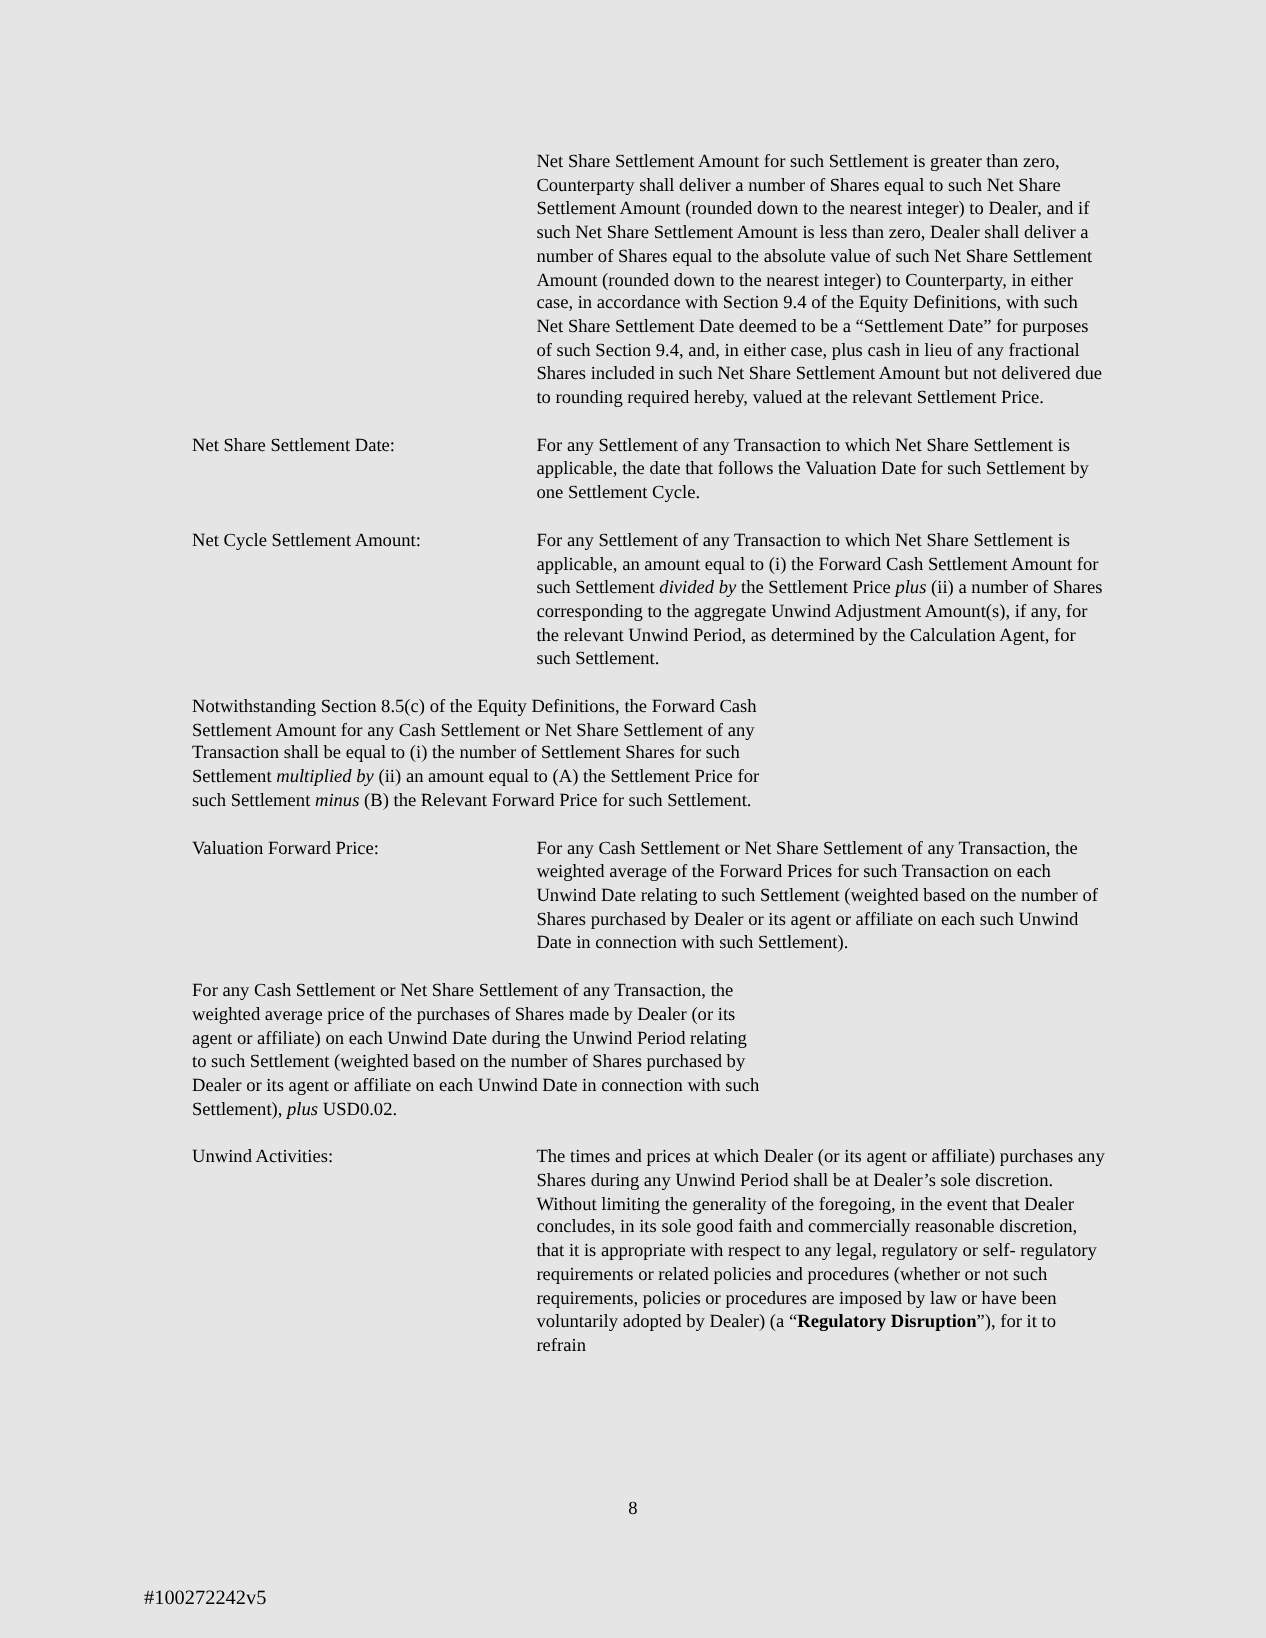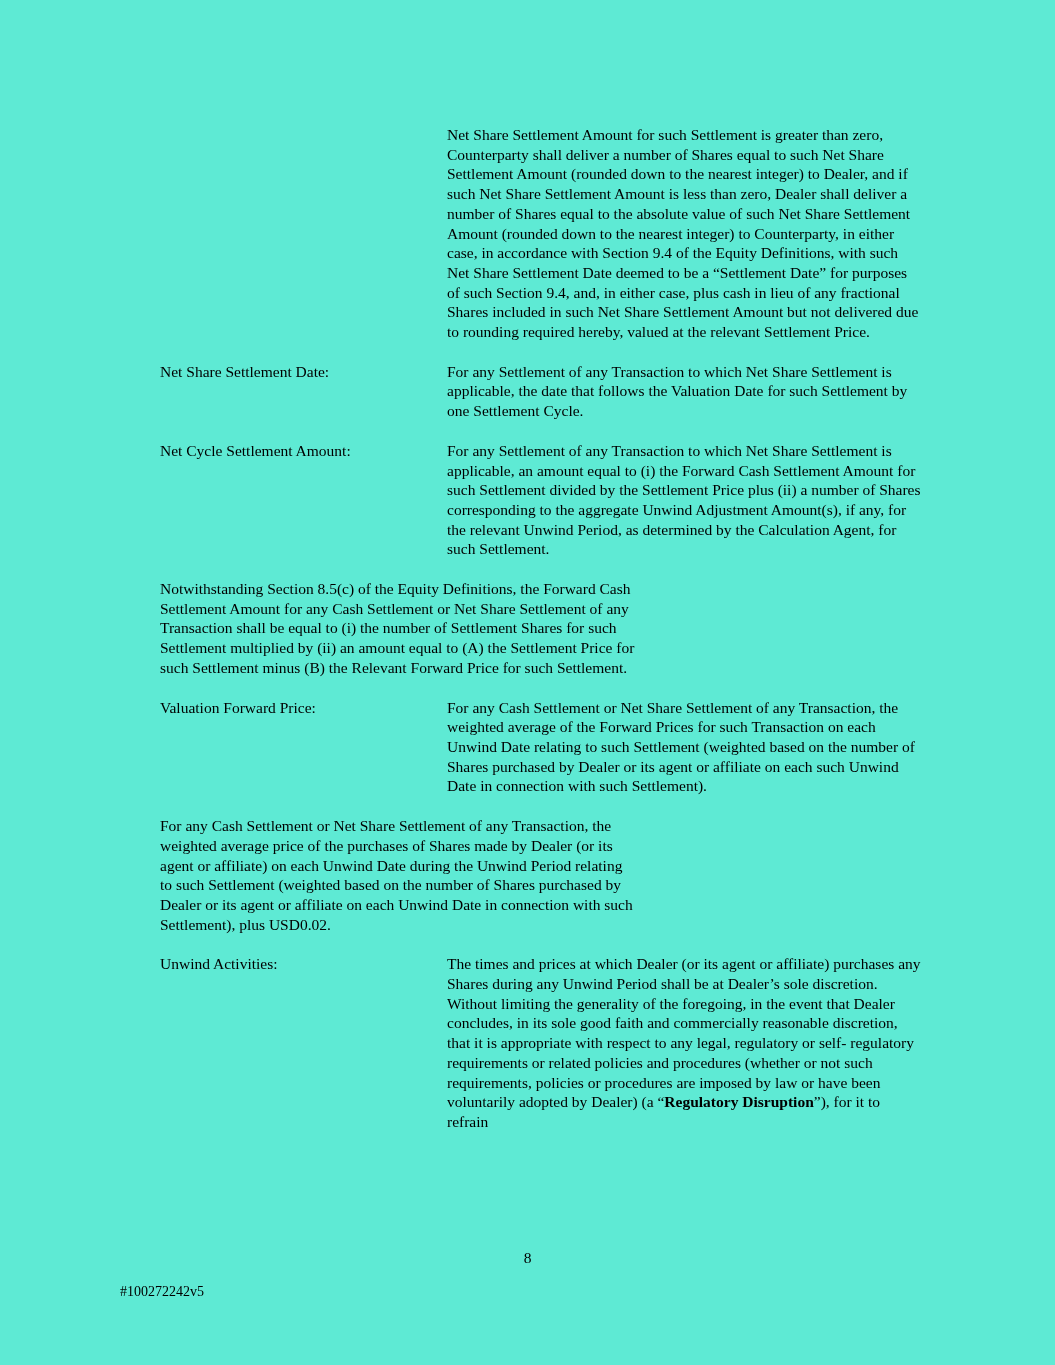--- a/index.html
+++ b/index.html
@@ -4,21 +4,21 @@
 <style>
   html, body {
     margin: 0;
     padding: 0;
     background: #ffffff;
   }
   .page {
     position: relative;
     width: 1055px;
     height: 1365px;
-    background: #5eead4;
+    background: #e5e5e5;
     color: #000000;
     font-family: "Liberation Serif", "DejaVu Serif", serif;
     font-size: 15.5px;
     line-height: 19.7px;
     overflow: hidden;
   }
   .content {
     position: absolute;
     left: 160px;
     top: 125px;
@@ -37,34 +37,34 @@
   .term {
     flex: 0 0 287px;
     width: 287px;
     padding-right: 10px;
     box-sizing: border-box;
   }
   .def {
     width: 475px;
     white-space: pre-wrap;
   }
-  .i { }
+  .i { font-style: italic; }
   .b { font-weight: bold; }
   .page-number {
     position: absolute;
     top: 1248px;
     left: 0;
     width: 1055px;
     text-align: center;
   }
   .footer-id {
     position: absolute;
     left: 120px;
-    top: 1284px;
-    font-size: 14px;
+    top: 1324px;
+    font-size: 17px;
     line-height: 15px;
   }
 </style>
 </head>
 <body>
 
 <div class="page">
   <div class="content">
     <div class="continuation"><span>Net Share Settlement Amount for such Settlement is greater than zero, Counterparty shall deliver a number of Shares equal to such Net Share Settlement Amount (rounded down to the nearest integer) to Dealer, and if such Net Share Settlement Amount is less than zero, Dealer shall deliver a number of Shares equal to the absolute value of such Net Share Settlement Amount (rounded down to the nearest integer) to Counterparty, in either case, in accordance with Section 9.4 of the Equity Definitions, with such Net Share Settlement Date deemed to be a “Settlement Date” for purposes of such Section 9.4, and, in either case, plus cash in lieu of any fractional Shares included in such Net Share Settlement Amount but not delivered due to rounding required hereby, valued at the relevant Settlement Price.</span></div>
     <div>

